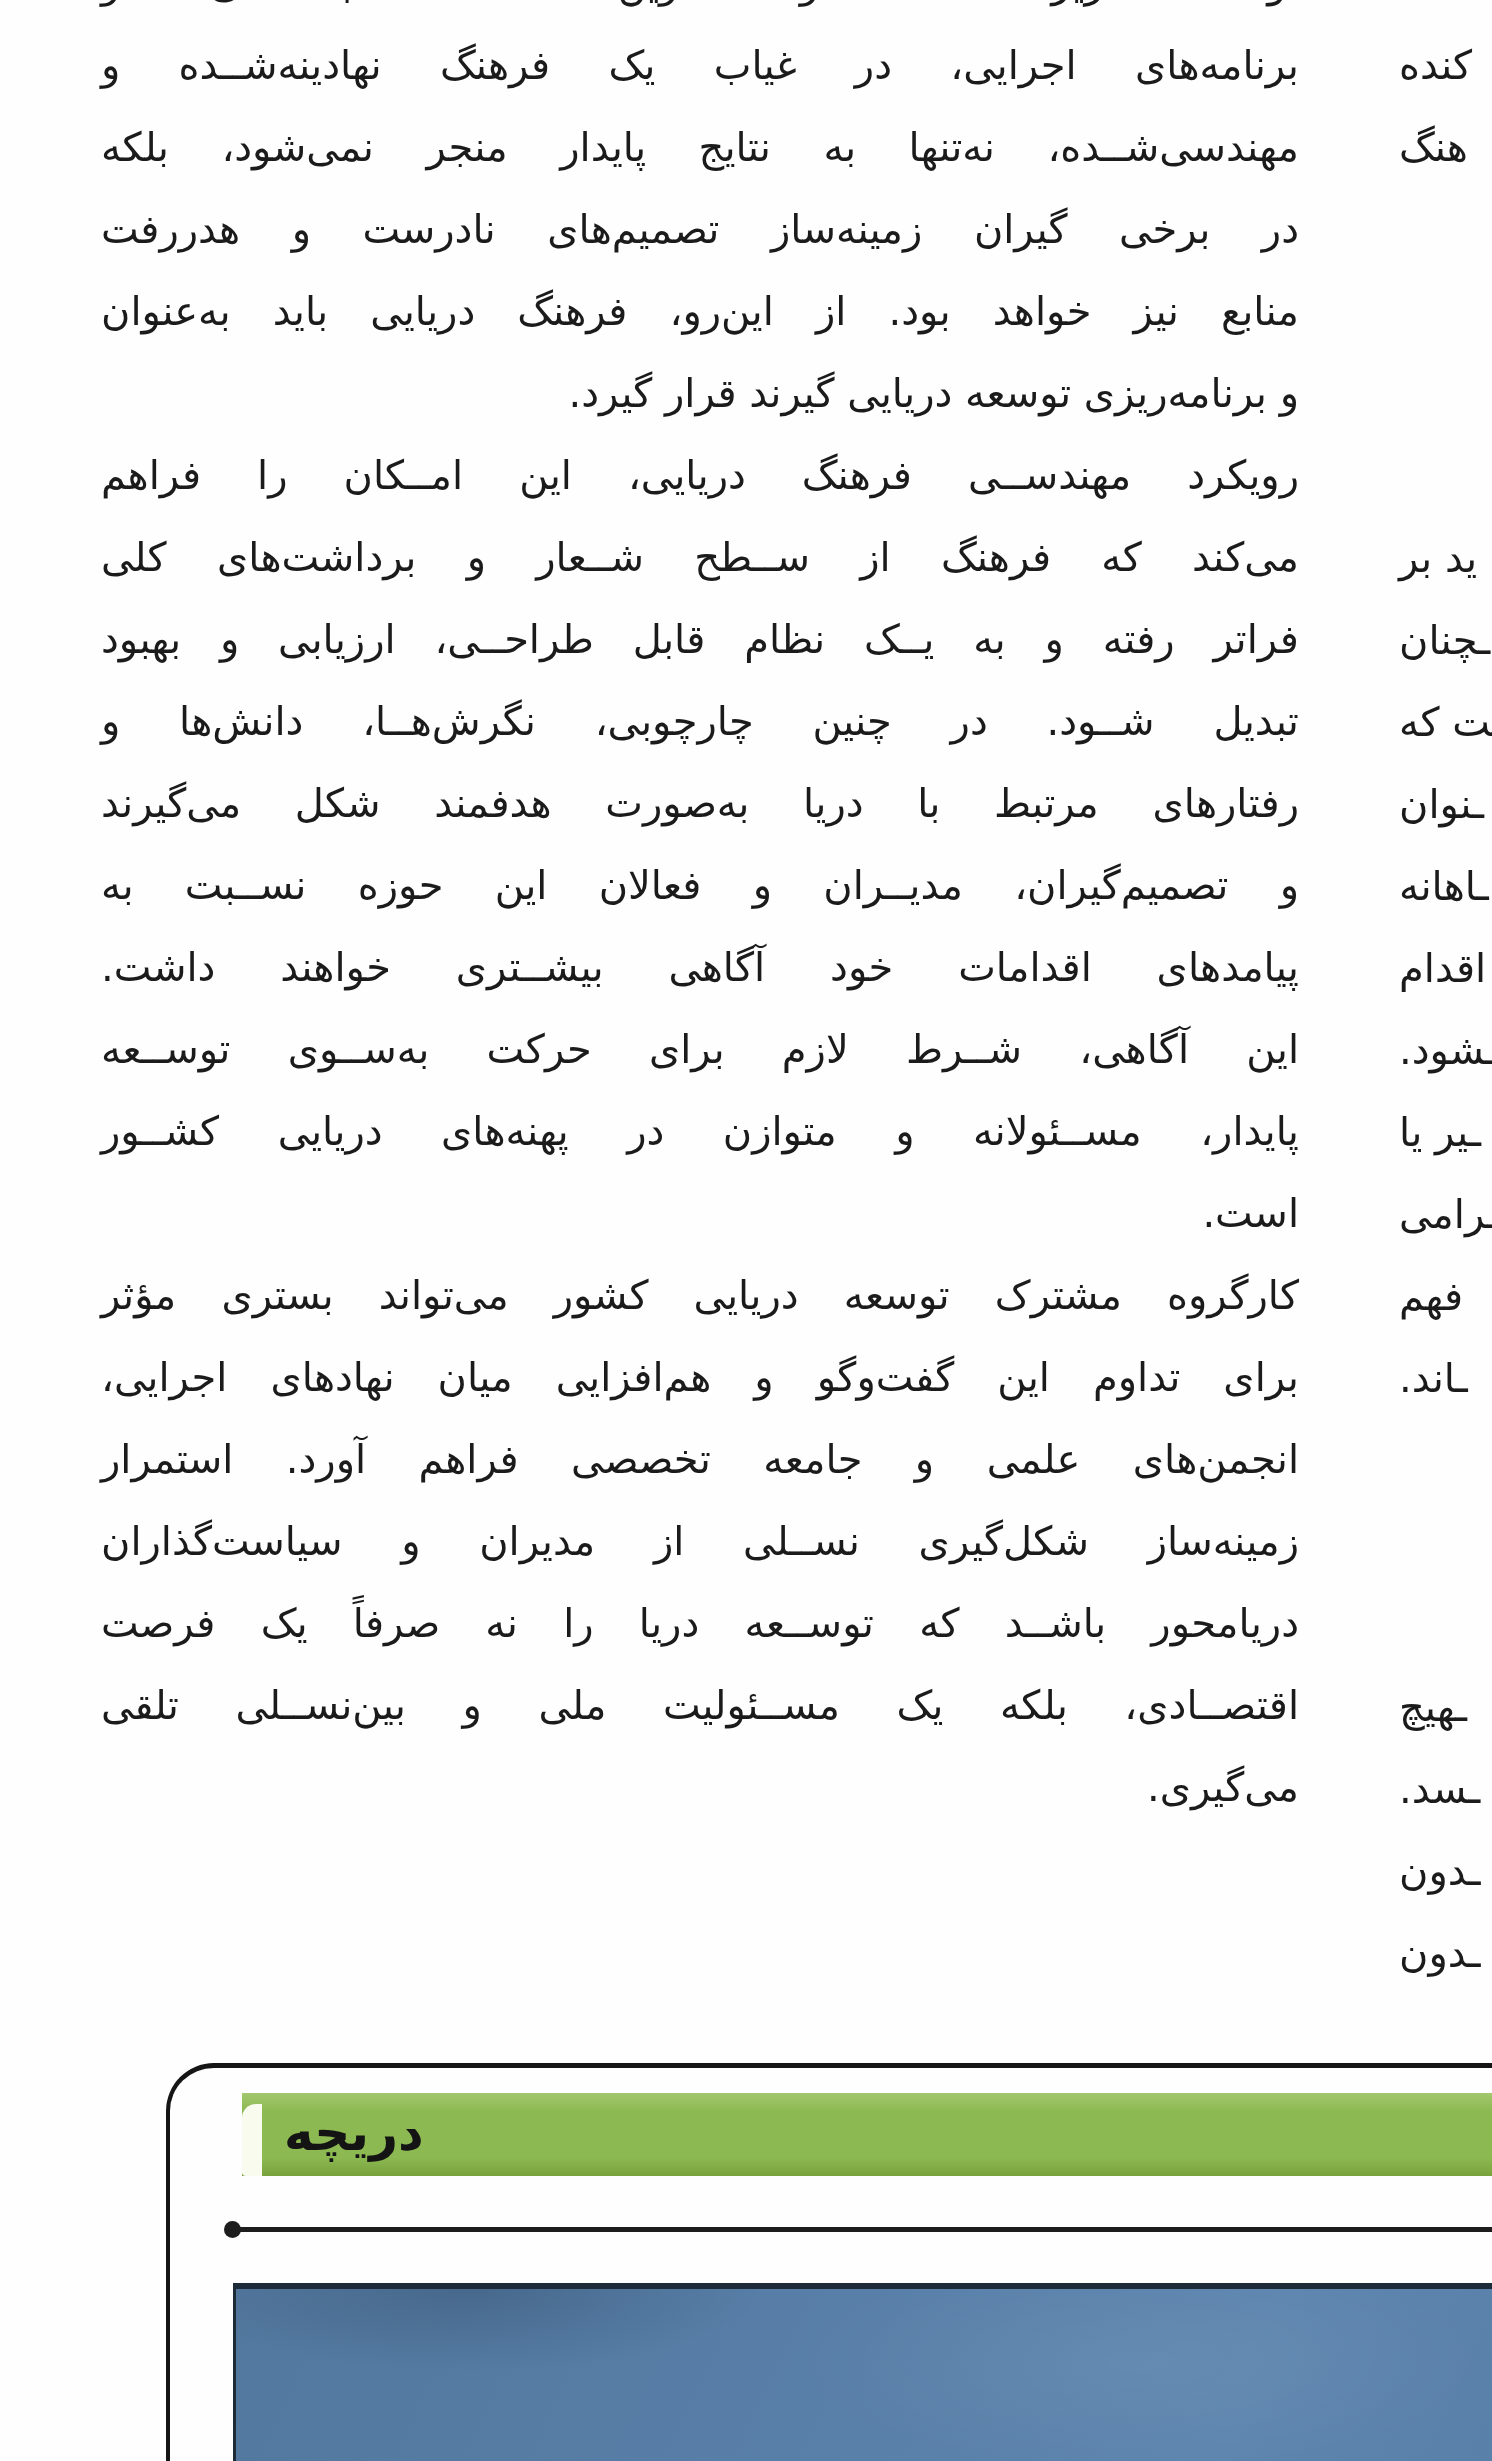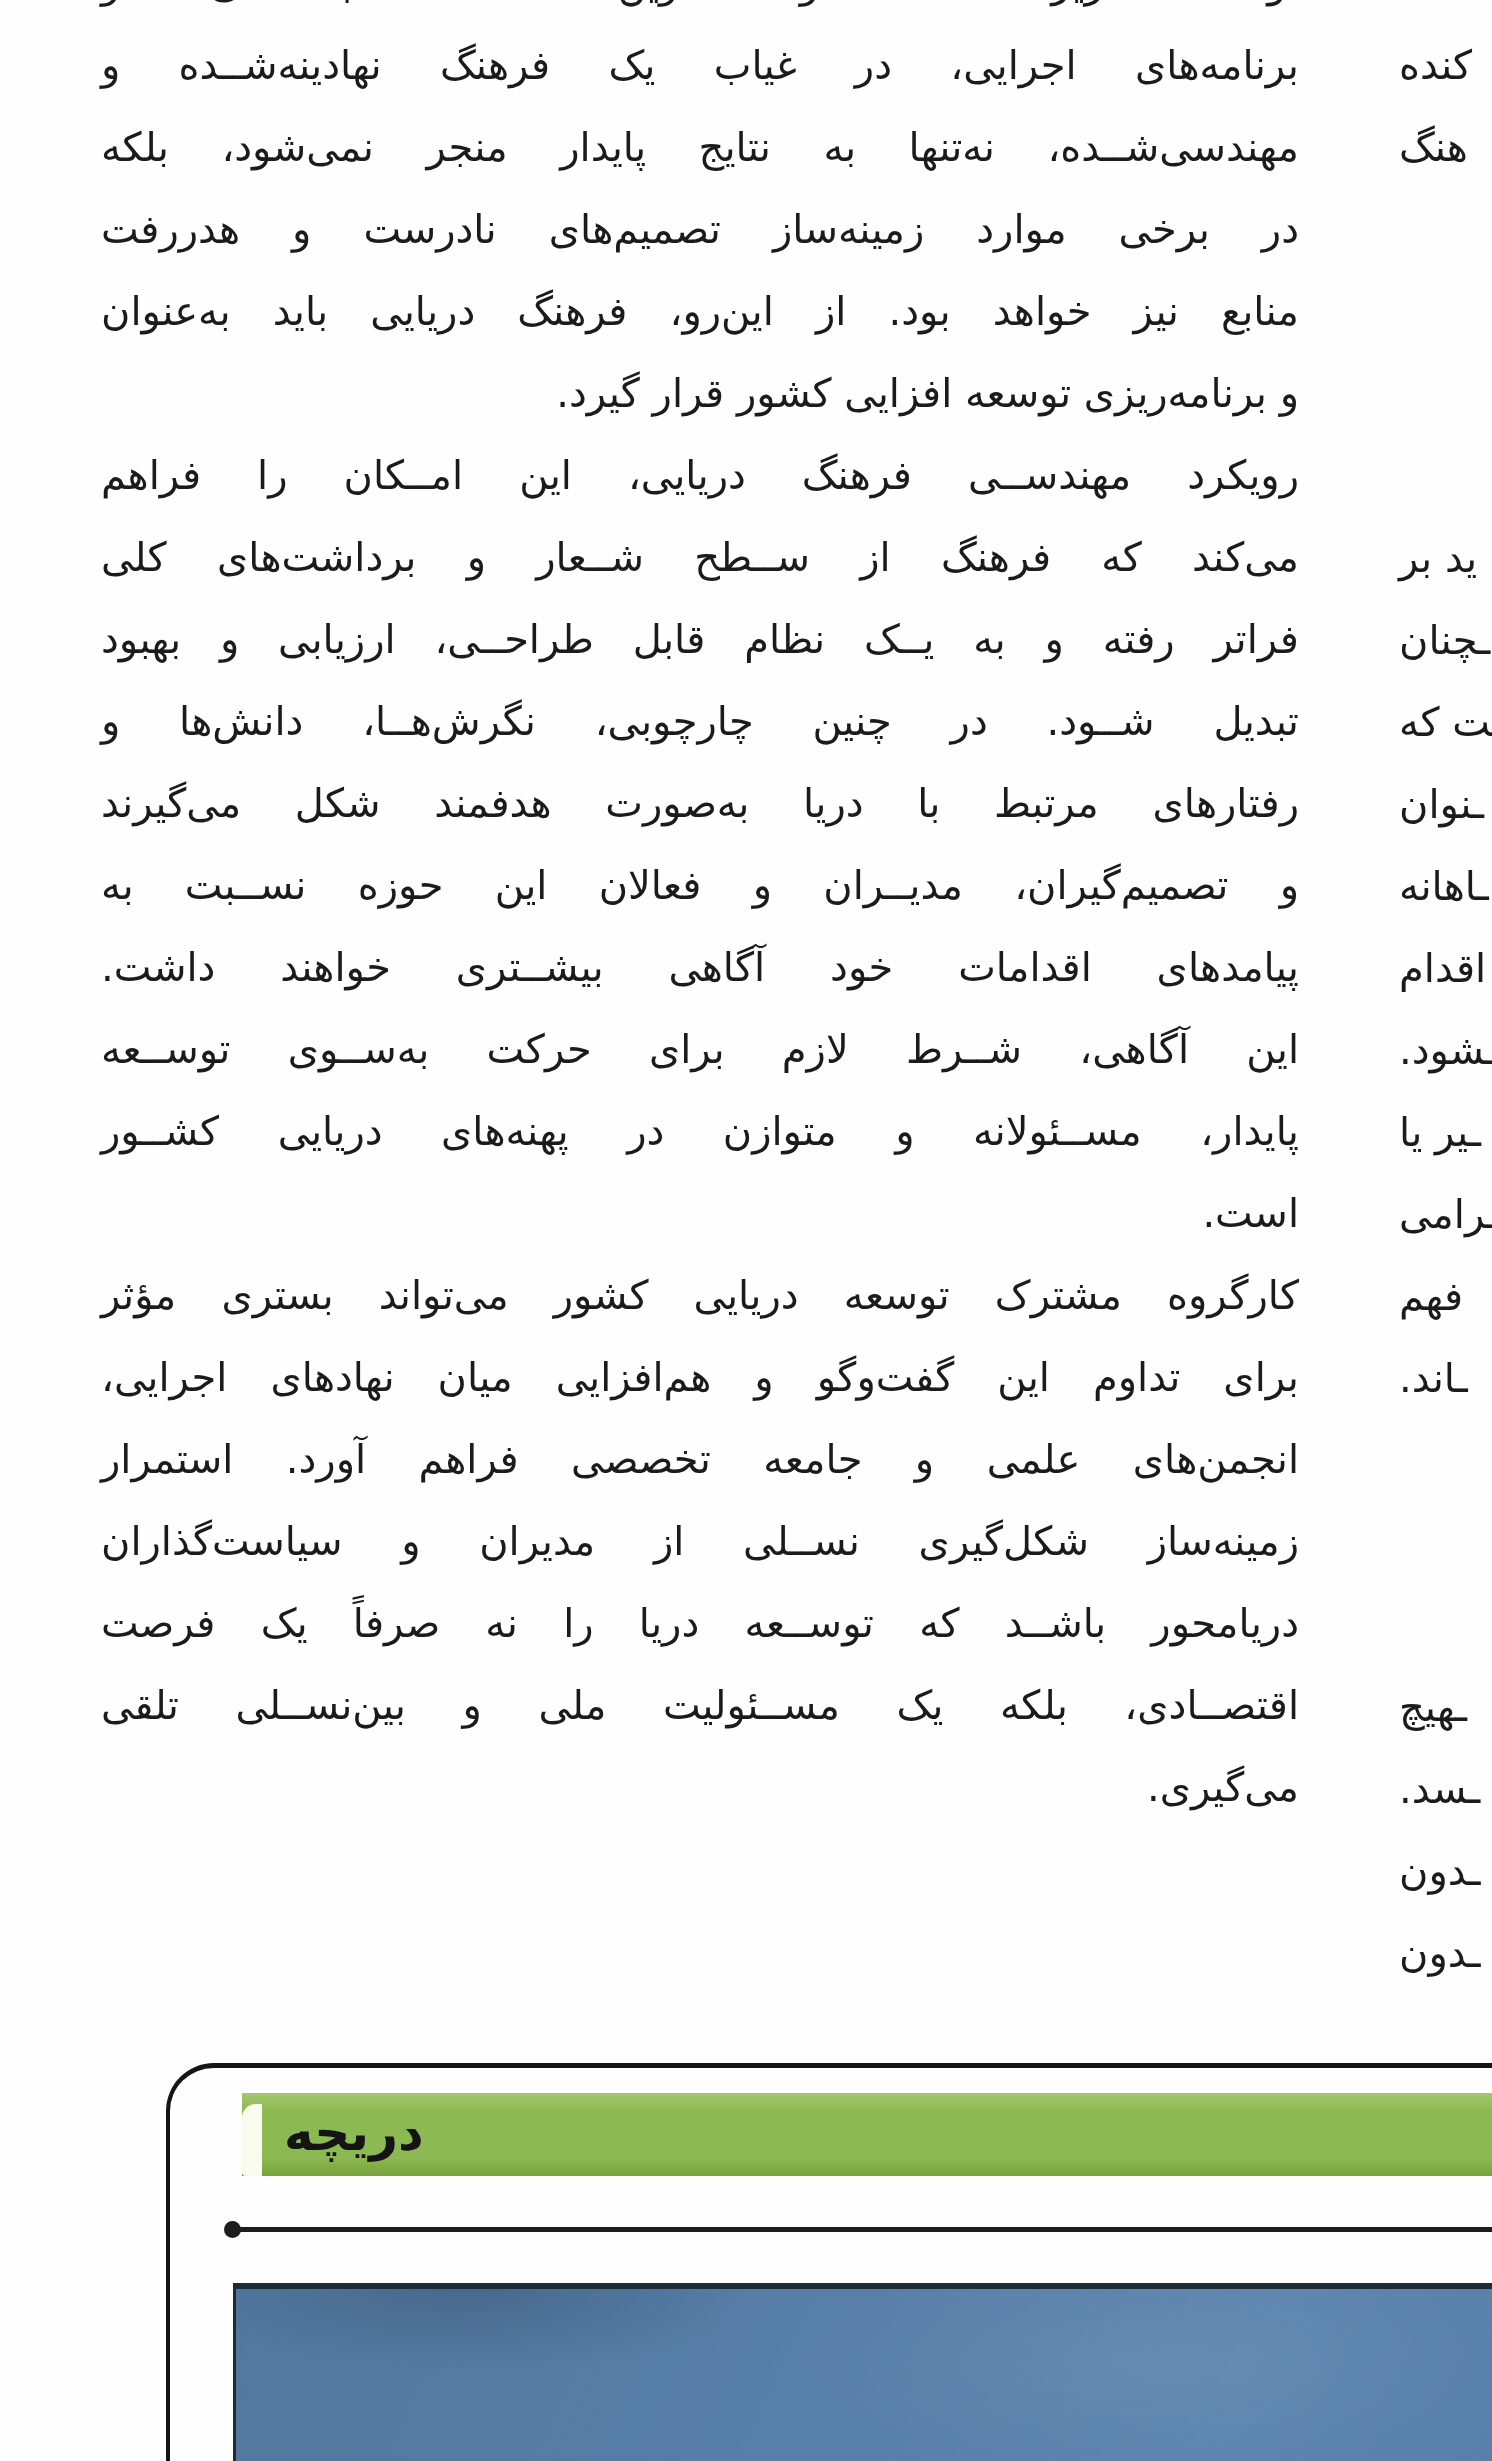--- a/index.html
+++ b/index.html
@@ -128,23 +128,23 @@
 <body>
 
 <div id="page">
 
   <div id="main-column">
     <div class="line">توسعه زیرساخت‌ها و تدوین اسناد بالادستی و</div>
     <div>
 
     <div class="line">برنامه‌های اجرایی، در غیاب یک فرهنگ نهادینه‌شــده و</div>
         <div class="line">مهندسی‌شــده، نه‌تنها به نتایج پایدار منجر نمی‌شود، بلکه</div>
-        <div class="line">در برخی موارد زمینه‌ساز تصمیم‌های نادرست و هدررفت</div>
+        <div class="line">در برخی گیران زمینه‌ساز تصمیم‌های نادرست و هدررفت</div>
         <div class="line">منابع نیز خواهد بود. از این‌رو، فرهنگ دریایی باید به‌عنوان</div>
-        <div class="line p-end">و برنامه‌ریزی توسعه افزایی کشور قرار گیرد.</div>
+        <div class="line p-end">و برنامه‌ریزی توسعه دریایی گیرند قرار گیرد.</div>
         <div class="line">رویکرد مهندســی فرهنگ دریایی، این امــکان را فراهم</div>
         <div class="line">می‌کند که فرهنگ از ســطح شــعار و برداشت‌های کلی</div>
         <div class="line">فراتر رفته و به یــک نظام قابل طراحــی، ارزیابی و بهبود</div>
         <div class="line">تبدیل شــود. در چنین چارچوبی، نگرش‌هــا، دانش‌ها و</div>
         <div class="line">رفتارهای مرتبط با دریا به‌صورت هدفمند شکل می‌گیرند</div>
         <div class="line">و تصمیم‌گیران، مدیــران و فعالان این حوزه نســبت به</div>
         <div class="line">پیامدهای اقدامات خود آگاهی بیشــتری خواهند داشت.</div>
         <div class="line">این آگاهی، شــرط لازم برای حرکت به‌ســوی توســعه</div>
         <div class="line">پایدار، مســئولانه و متوازن در پهنه‌های دریایی کشــور</div>
         <div class="line p-end">است.</div>

